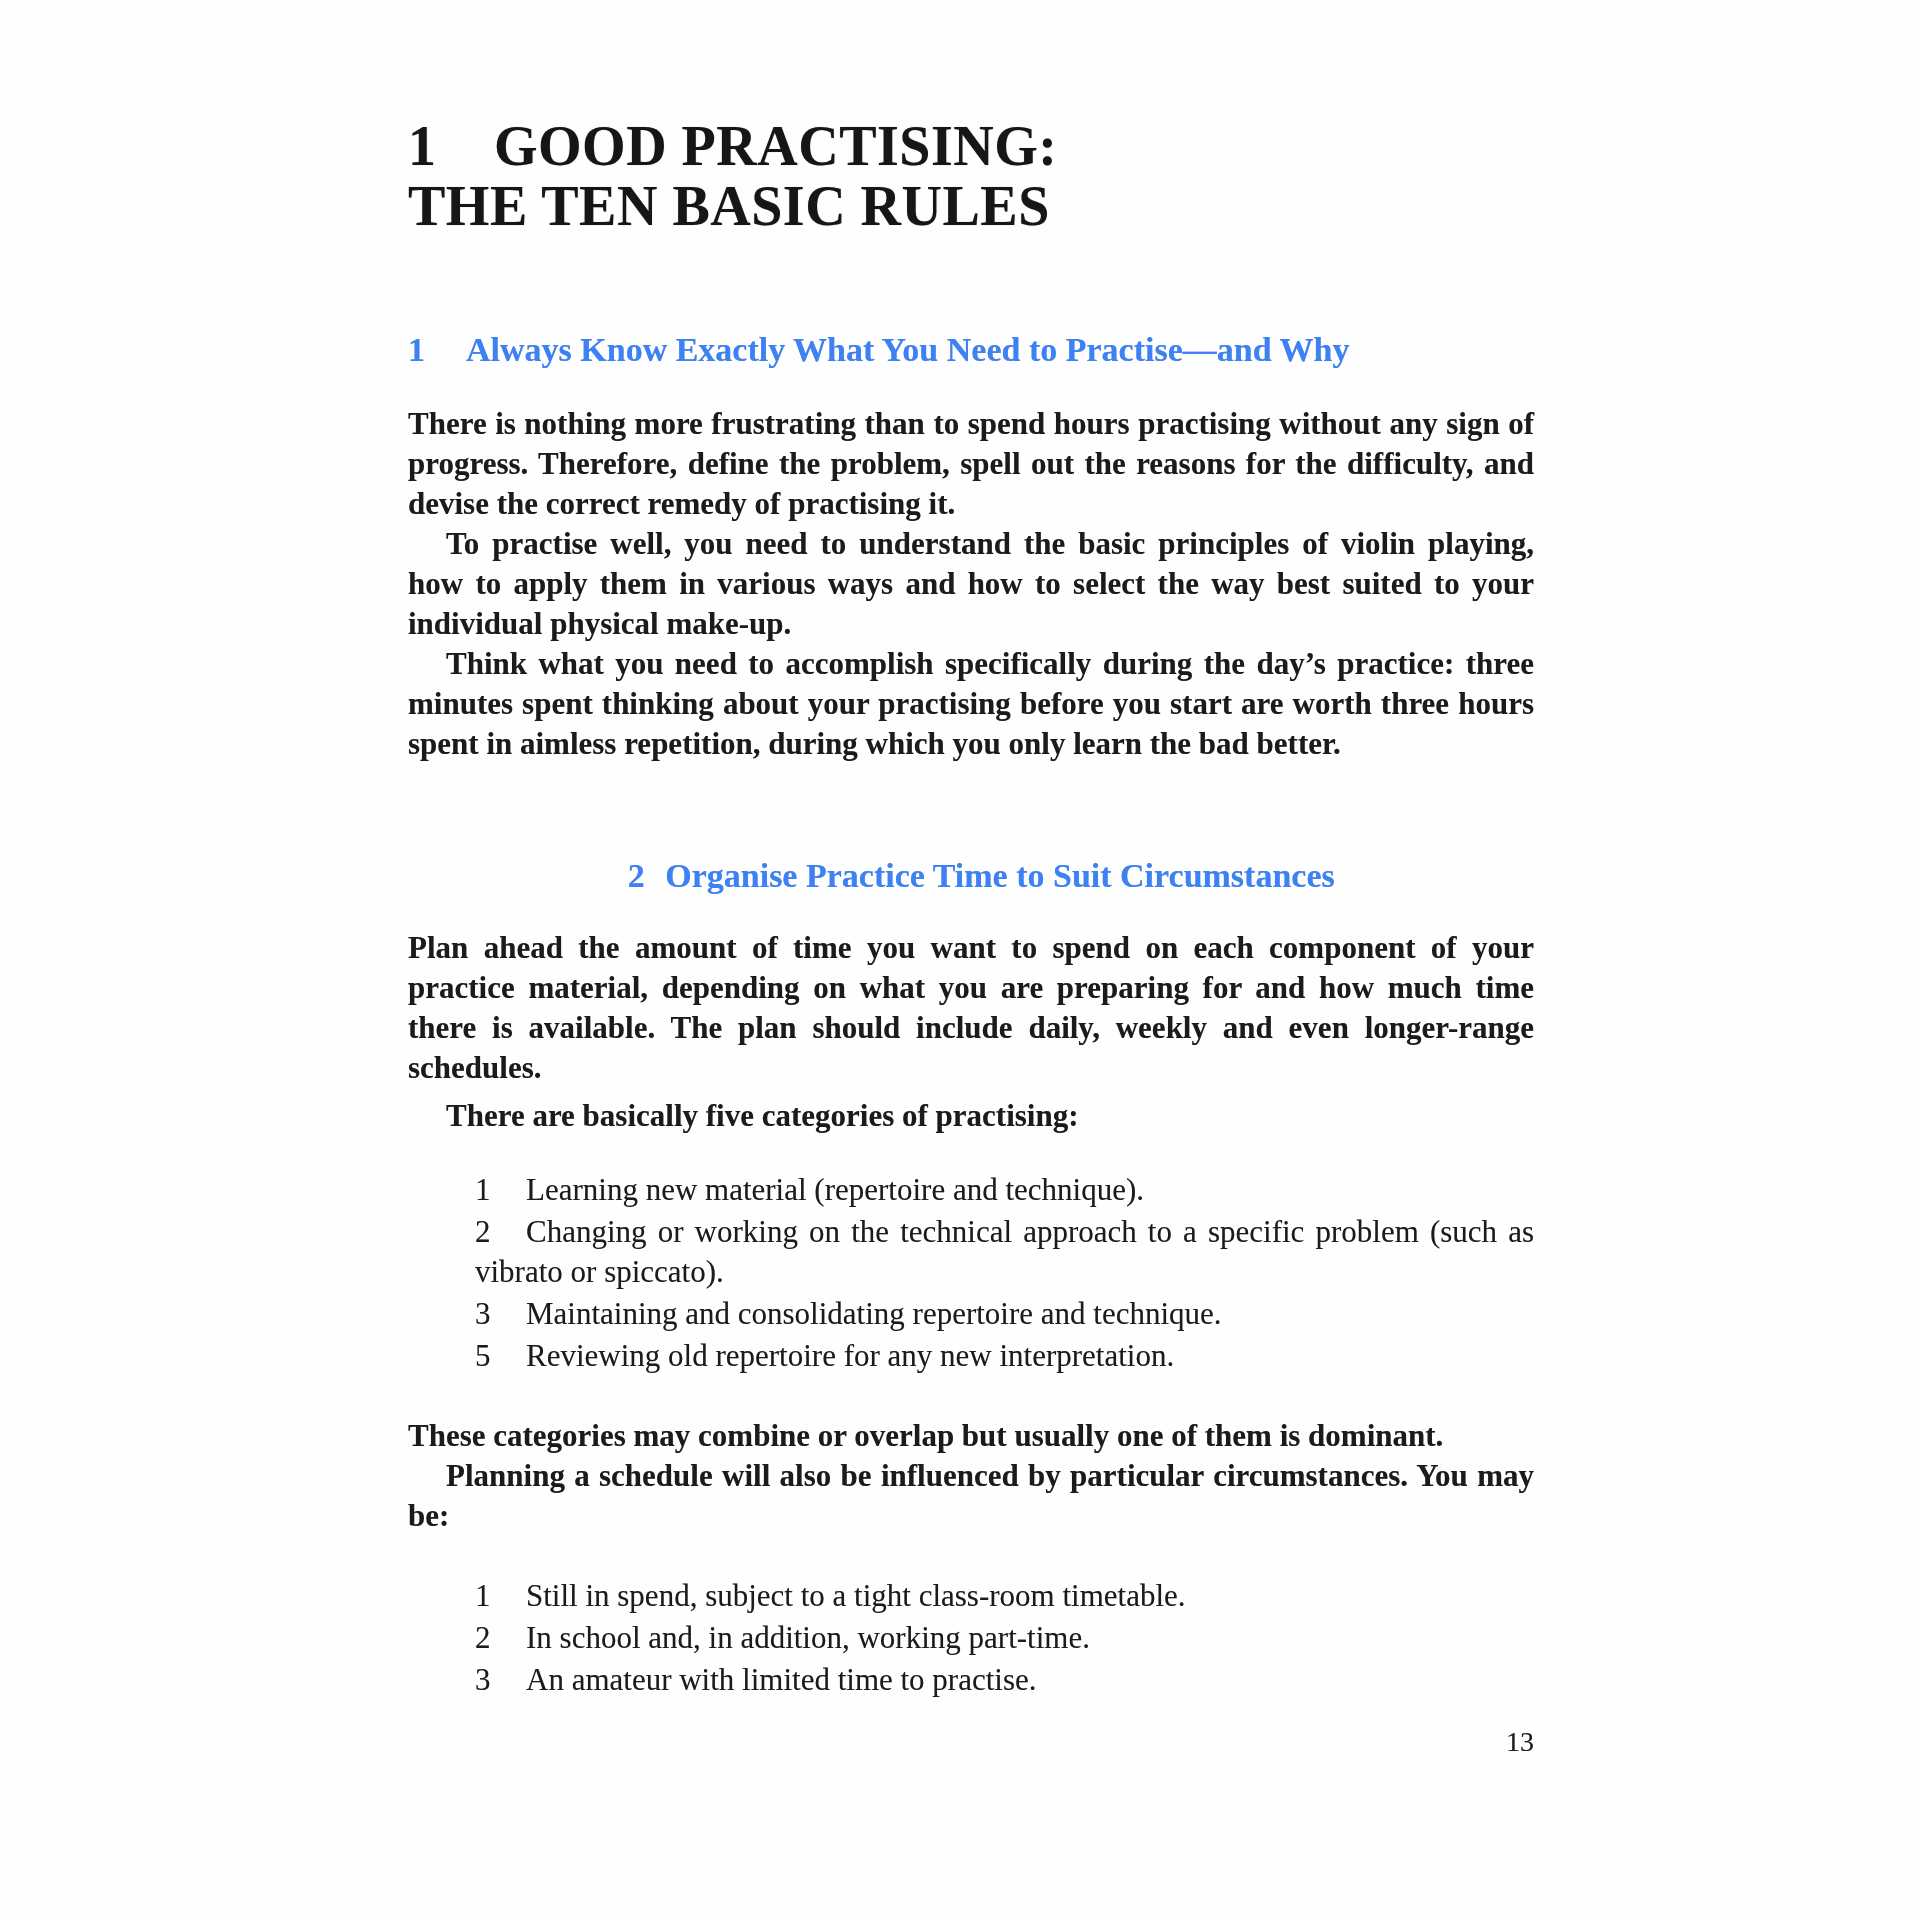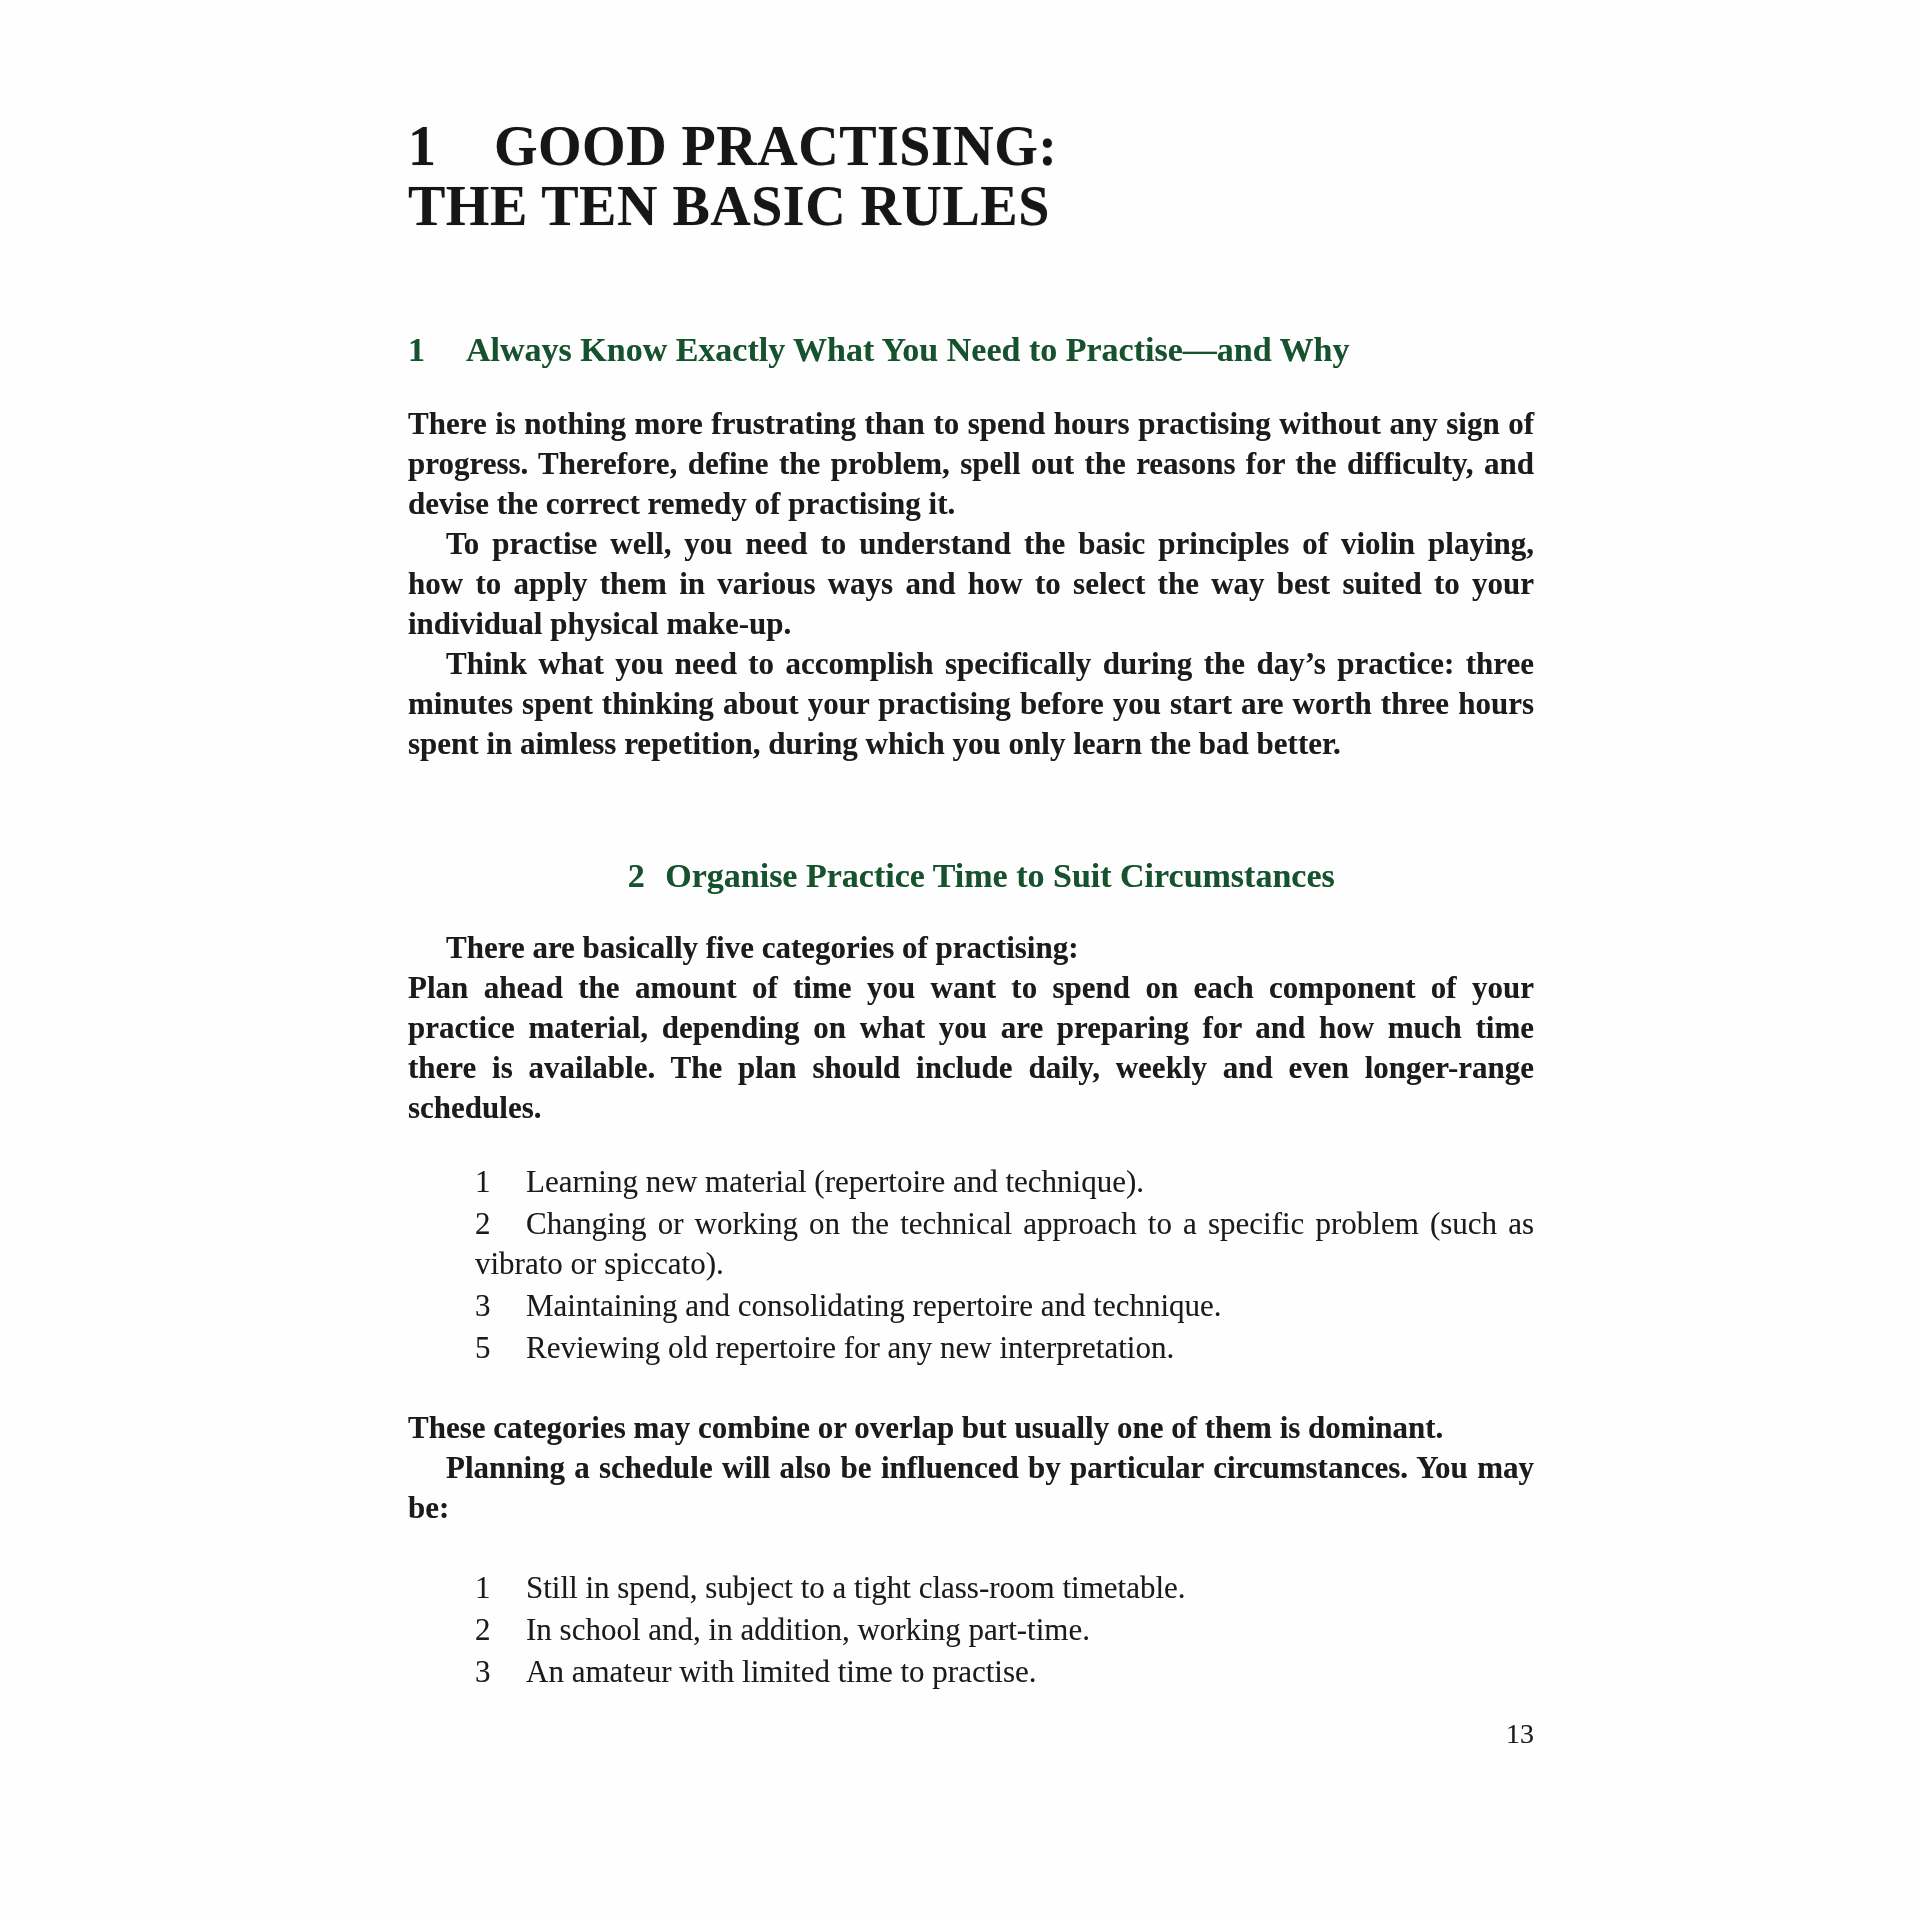--- a/index.html
+++ b/index.html
@@ -32,21 +32,21 @@
   }
   .chapter-title .t-num{
     display:inline-block;
     width:86px;
   }
   
   .sec-heading{
     font-size:34px;
     line-height:44px;
     font-weight:bold;
-    color:#14532d;
+    color:#3b82f6;
     text-shadow:0 0 .6px rgba(20,20,20,.3);
     white-space:nowrap;
   }
   .sec-heading .h-num{
     display:inline-block;
     width:58px;
   }
   .h1-heading{margin-top:92px;}
   .h2-heading{margin-top:90px;text-align:center;}
   
@@ -104,22 +104,22 @@
 
     <div class="body-block pb1">
       <p class="para">There is nothing more frustrating than to spend hours practising without any sign of progress. Therefore, define the problem, spell out the reasons for the difficulty, and devise the correct remedy of practising it.</p>
       <p class="para indent">To practise well, you need to understand the basic principles of violin playing, how to apply them in various ways and how to select the way best suited to your individual physical make-up.</p>
       <p class="para indent">Think what you need to accomplish specifically during the day’s practice: three minutes spent thinking about your practising before you start are worth three hours spent in aimless repetition, during which you only learn the bad better.</p>
     </div>
 
     <div class="sec-heading h2-heading"><span class="h-num">2</span><span>Organise Practice Time to Suit Circumstances</span></div>
 
     <div class="body-block pb2">
+      <p class="para">Plan ahead the amount of time you want to spend on each component of your practice material, depending on what you are preparing for and how much time there is available. The plan should include daily, weekly and even longer-range schedules.</p>
       <p class="para indent gap-top">There are basically five categories of practising:</p>
-      <p class="para">Plan ahead the amount of time you want to spend on each component of your practice material, depending on what you are preparing for and how much time there is available. The plan should include daily, weekly and even longer-range schedules.</p>
     </div>
 
     <div class="num-list list1">
       <div class="list-item"><span class="li-num">1</span><span>Learning new material (repertoire and technique).</span></div>
       <div class="list-item"><span class="li-num">2</span><span>Changing or working on the technical approach to a specific problem (such as vibrato or spiccato).</span></div>
       <div class="list-item"><span class="li-num">3</span><span>Maintaining and consolidating repertoire and technique.</span></div>
       <div class="list-item"><span class="li-num">5</span><span>Reviewing old repertoire for any new interpretation.</span></div>
     </div>
 
     <div class="body-block pb3">

